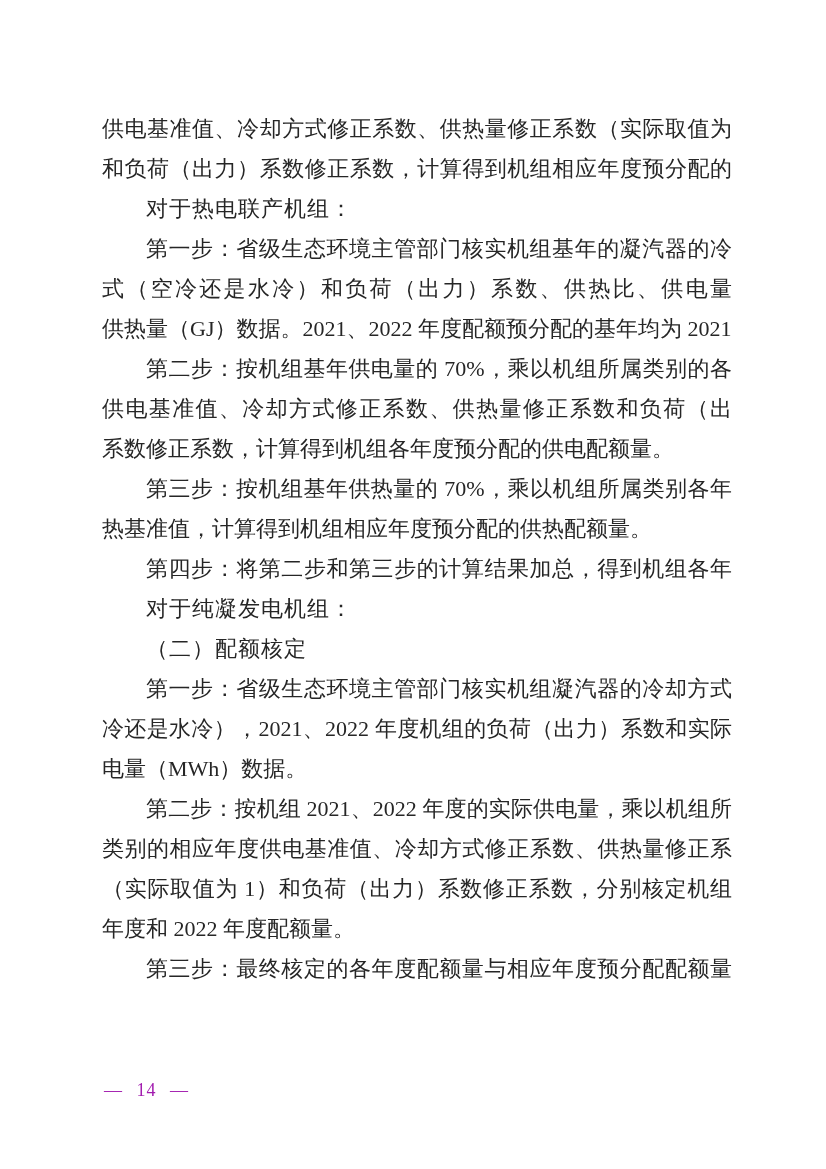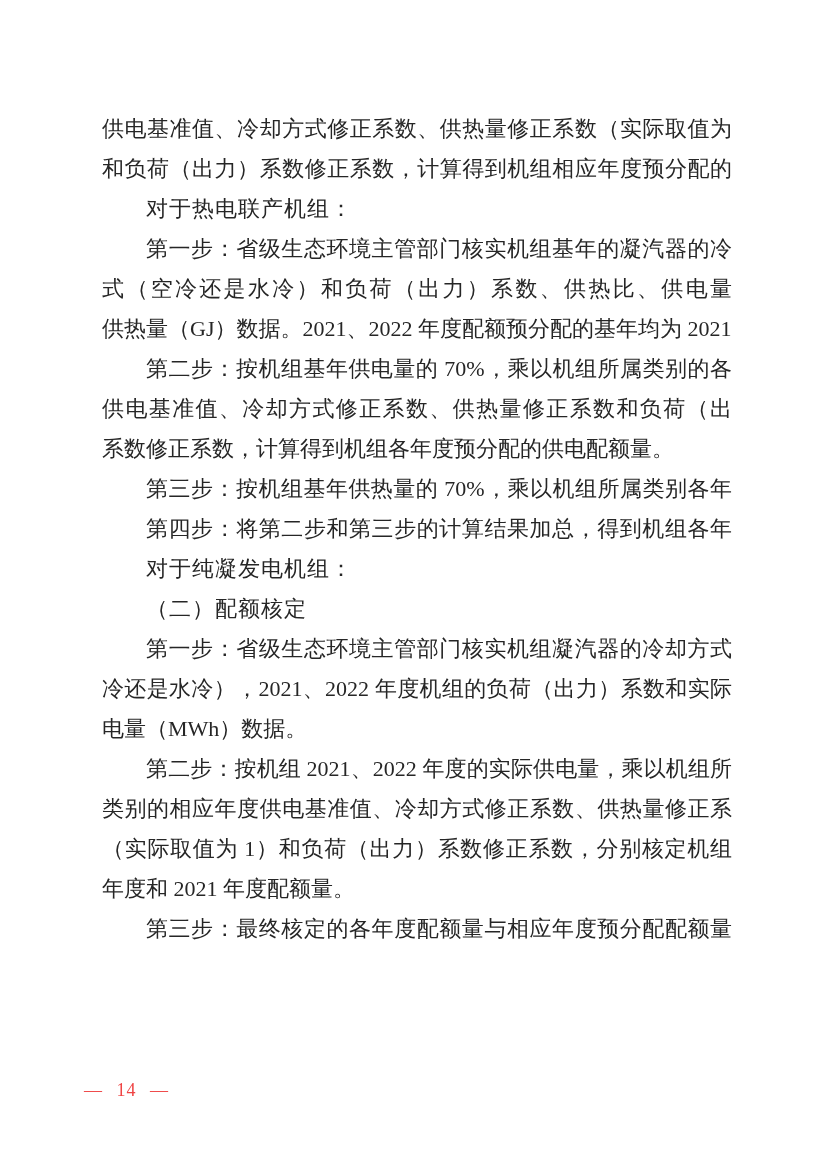--- a/index.html
+++ b/index.html
@@ -39,25 +39,25 @@
     text-align-last: justify;
   }
   .line.indent { text-indent: 2em; }
   .block.heading .line {
     font-weight: normal;
     font-family: "Liberation Sans", "DejaVu Sans", sans-serif;
     letter-spacing: 1px;
   }
   .footer {
     position: absolute;
-    left: 84px;
+    left: 104px;
     top: 1078px;
     font-size: 18px;
     line-height: 24px;
-    color: #ef4444;
+    color: #a21caf;
     word-spacing: 8px;
     letter-spacing: 1px;
   }
 </style>
 </head>
 <body>
 
 <div class="page">
   <div class="doc-body">
       <div class="block body">
@@ -72,40 +72,41 @@
         <div class="line fill">式（空冷还是水冷）和负荷（出力）系数、供热比、供电量（MWh）、</div>
         <div class="line">供热量（GJ）数据。2021、2022 年度配额预分配的基年均为 2021 年。</div>
       </div>
       <div class="block body">
         <div class="line fill indent">第二步：按机组基年供电量的 70%，乘以机组所属类别的各年度</div>
         <div class="line fill">供电基准值、冷却方式修正系数、供热量修正系数和负荷（出力）</div>
         <div class="line">系数修正系数，计算得到机组各年度预分配的供电配额量。</div>
       </div>
       <div class="block body">
         <div class="line fill indent">第三步：按机组基年供热量的 70%，乘以机组所属类别各年度供</div>
+        <div class="line">热基准值，计算得到机组相应年度预分配的供热配额量。</div>
       </div>
       <div class="block body">
         <div class="line fill indent">第四步：将第二步和第三步的计算结果加总，得到机组各年度</div>
       </div>
       <div class="block heading">
         <div class="line indent">对于纯凝发电机组：</div>
       </div>
       <div class="block heading">
         <div class="line indent">（二）配额核定</div>
       </div>
       <div class="block body">
         <div class="line fill indent">第一步：省级生态环境主管部门核实机组凝汽器的冷却方式（空</div>
         <div class="line fill">冷还是水冷），2021、2022 年度机组的负荷（出力）系数和实际供</div>
         <div class="line">电量（MWh）数据。</div>
       </div>
       <div class="block body">
         <div class="line fill indent">第二步：按机组 2021、2022 年度的实际供电量，乘以机组所属</div>
         <div class="line fill">类别的相应年度供电基准值、冷却方式修正系数、供热量修正系数</div>
         <div class="line fill">（实际取值为 1）和负荷（出力）系数修正系数，分别核定机组 2021</div>
-        <div class="line">年度和 2021 年度配额量。</div>
+        <div class="line">年度和 2022 年度配额量。</div>
       </div>
       <div class="block body">
         <div class="line fill indent">第三步：最终核定的各年度配额量与相应年度预分配配额量不</div>
       </div>
     </div>
   <div class="footer">
     <span>— 14 —</span>
   </div>
 </div>
 

